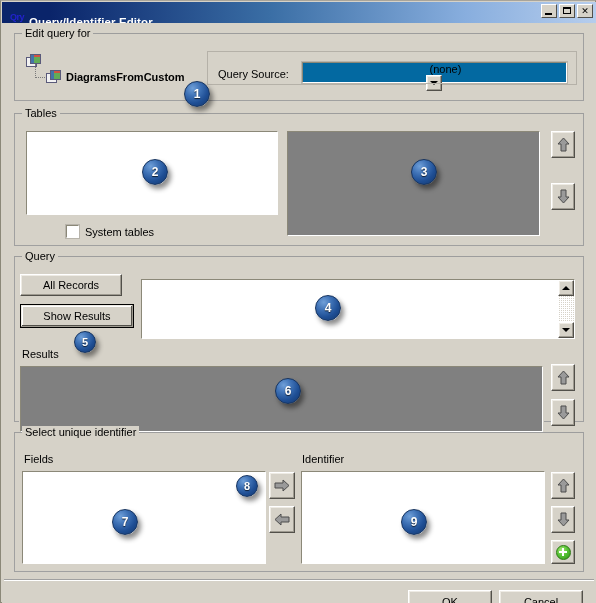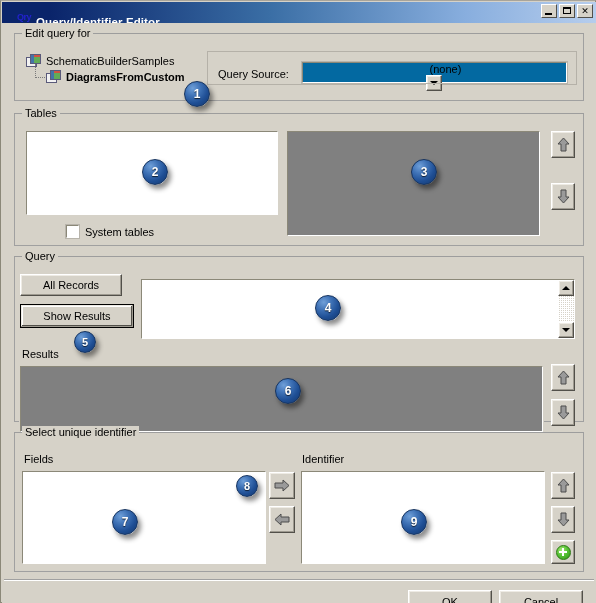--- a/index.html
+++ b/index.html
@@ -27,21 +27,21 @@
 
   
   .titlebar {
     position: absolute;
     left: 1px; top: 1px;
     width: 594px; height: 31px;
     box-sizing: border-box;
     background: linear-gradient(to right, #0a246a 0%, #0a246a 8%, #3a6ea5 45%, #88aede 78%, #b6cded 100%);
     display: flex;
     align-items: center;
-    padding-left: 15px;
+    padding-left: 8px;
   }
   .title-icon {
     width: 18px; height: 15px;
     flex: 0 0 auto;
     position: relative;
     overflow: hidden;
     font-size: 9px;
     color: #2222cc;
     font-family: "Liberation Sans", sans-serif;
     line-height: 15px;
@@ -376,21 +376,20 @@
       <span class="glabel">Edit query for</span>
     </div>
 
     <div class="tree" style="left:24px; top:30px; width:190px;">
       <div class="tnode">
         <span class="db-icon">
           <span class="pageB"></span>
             <span class="pageA"></span>
             <span class="grid"></span>
         </span>
-        <span class="tlabel">SchematicBuilderSamples</span>
       </div>
       <div class="tnode child">
         <span class="db-icon">
           <span class="pageB"></span>
             <span class="pageA"></span>
             <span class="grid"></span>
         </span>
         <span class="tlabel bold">DiagramsFromCustom</span>
       </div>
     </div>

